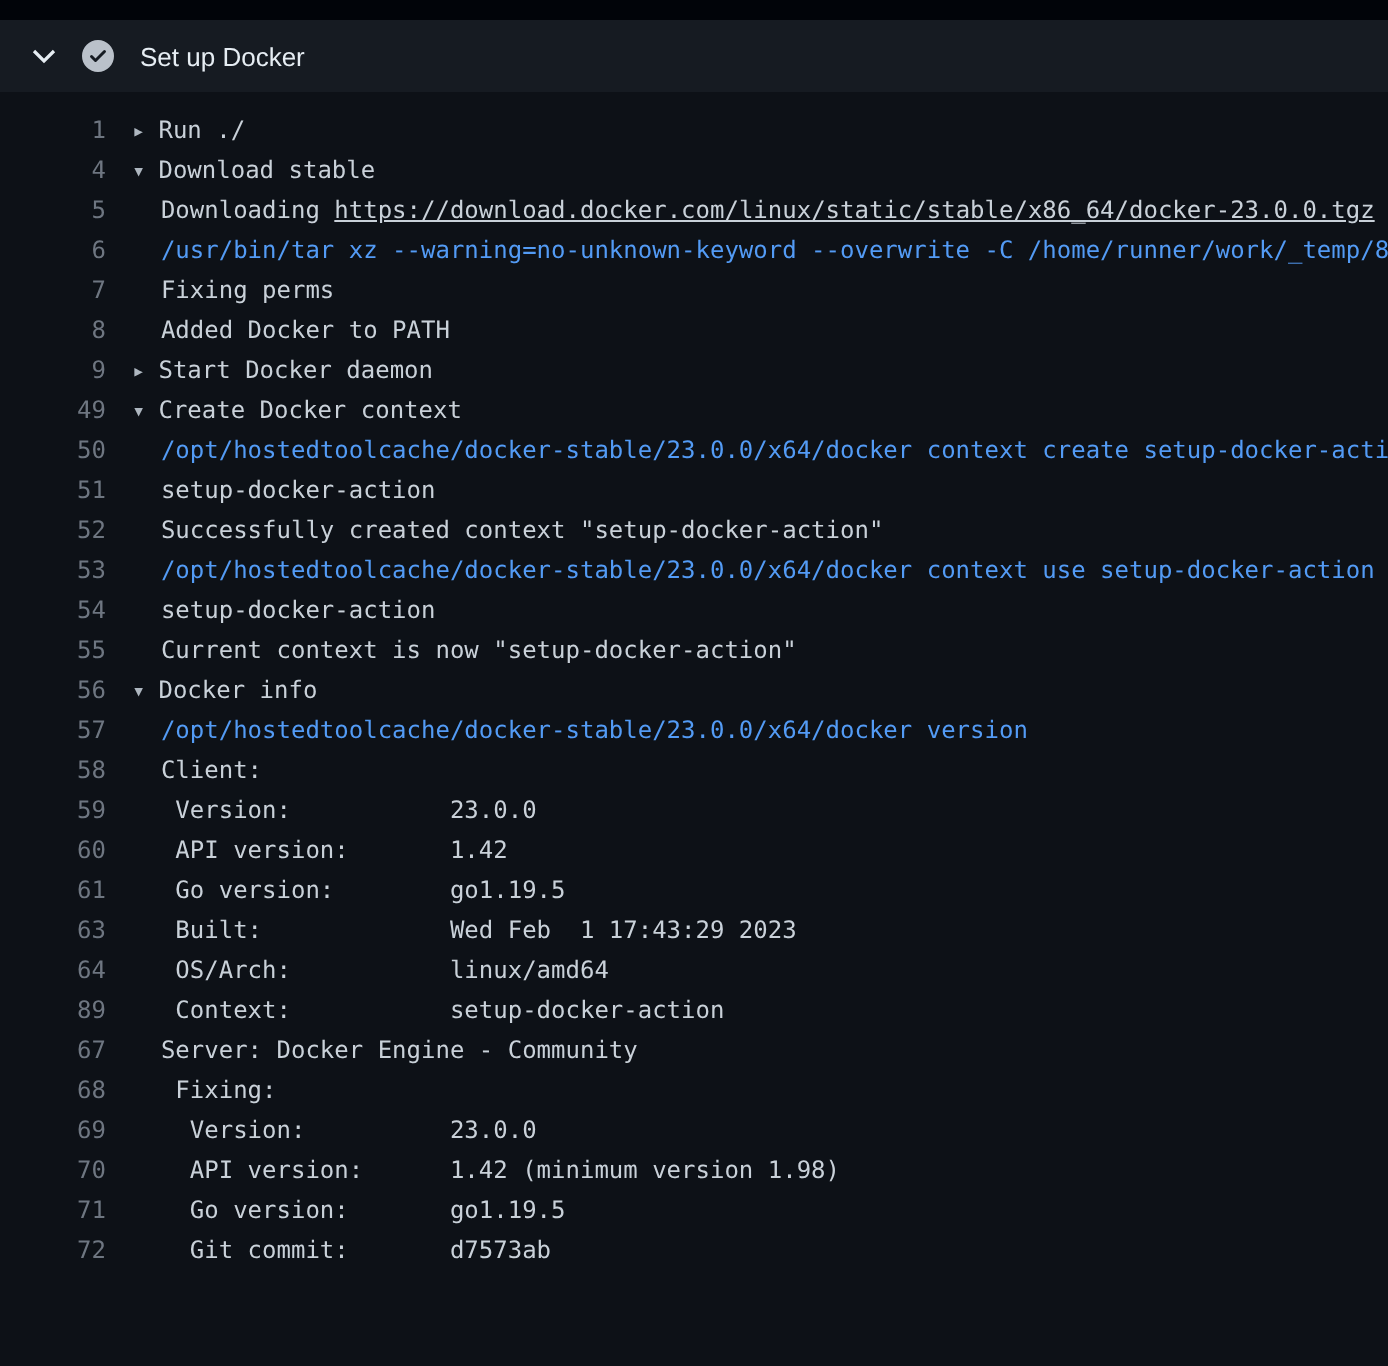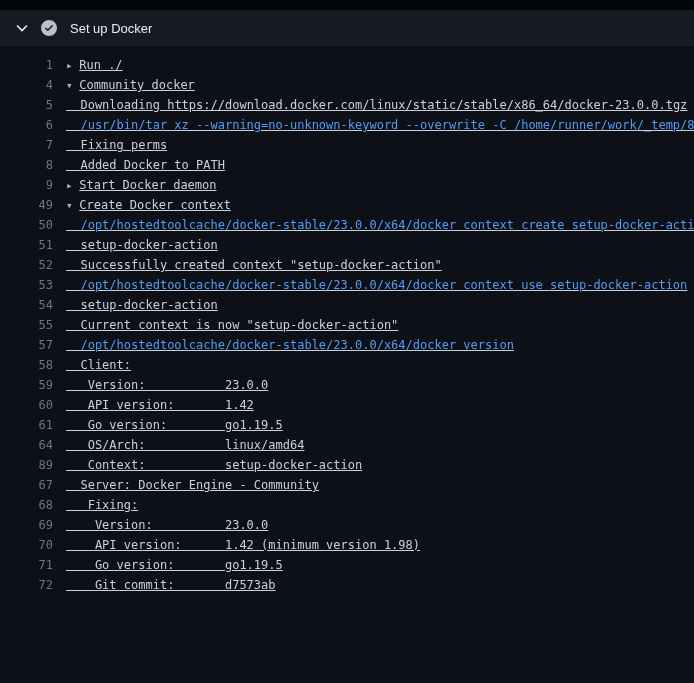--- a/index.html
+++ b/index.html
@@ -36,21 +36,21 @@
   }
   .log{padding:9px 0 0 0;}
   .line{
     display:flex;height:20px;line-height:20px;
     font-size:12px;white-space:pre;
   }
   .num{
     flex:none;width:53px;text-align:right;
     color:var(--line-num);cursor:pointer;
   }
-  .content{margin-left:13px;color:var(--text);flex:1 1 auto;overflow:hidden;text-decoration:underline;}
+  .content{margin-left:13px;color:var(--text);flex:1 1 auto;overflow:hidden;}
   .arrow{
     display:inline-block;width:2ch;color:var(--arrow);
     cursor:pointer;font-size:11px;
   }
   .grp{color:var(--text);cursor:pointer;}
   .txt{color:var(--text);}
   .cmd{color:var(--command-blue);}
   .lnk{color:var(--text);text-decoration:underline;cursor:pointer;}
 </style>
 </head>
@@ -68,38 +68,40 @@
     <span class="status">
       <svg width="16" height="16" viewBox="0 0 16 16">
         <path fill-rule="evenodd" clip-rule="evenodd" d="M8 16A8 8 0 1 1 8 0a8 8 0 0 1 0 16Zm3.78-9.72a.751.751 0 0 0-.018-1.042.751.751 0 0 0-1.042-.018L6.75 9.19 5.28 7.72a.751.751 0 0 0-1.042.018.751.751 0 0 0-.018 1.042l2 2a.75.75 0 0 0 1.06 0Z"></path>
       </svg>
     </span>
     <span class="step-title">Set up Docker</span>
   </header>
 
   <div class="log" id="log">
       <div class="line"><span class="num">1</span><span class="content"><span class="arrow">▸</span><span class="grp">Run ./</span></span></div>
-      <div class="line"><span class="num">4</span><span class="content"><span class="arrow">▾</span><span class="grp">Community docker</span></span></div>
+      <div class="line"><span class="num">4</span><span class="content"><span class="arrow">▾</span><span class="grp">Download stable</span></span></div>
       <div class="line"><span class="num">5</span><span class="content"><span class="txt">  Downloading </span><span class="lnk">https://download.docker.com/linux/static/stable/x86_64/docker-23.0.0.tgz</span></span></div>
       <div class="line"><span class="num">6</span><span class="content"><span class="cmd">  /usr/bin/tar xz --warning=no-unknown-keyword --overwrite -C /home/runner/work/_temp/8c9</span></span></div>
       <div class="line"><span class="num">7</span><span class="content"><span class="txt">  Fixing perms</span></span></div>
       <div class="line"><span class="num">8</span><span class="content"><span class="txt">  Added Docker to PATH</span></span></div>
       <div class="line"><span class="num">9</span><span class="content"><span class="arrow">▸</span><span class="grp">Start Docker daemon</span></span></div>
       <div class="line"><span class="num">49</span><span class="content"><span class="arrow">▾</span><span class="grp">Create Docker context</span></span></div>
       <div class="line"><span class="num">50</span><span class="content"><span class="cmd">  /opt/hostedtoolcache/docker-stable/23.0.0/x64/docker context create setup-docker-action</span></span></div>
       <div class="line"><span class="num">51</span><span class="content"><span class="txt">  setup-docker-action</span></span></div>
       <div class="line"><span class="num">52</span><span class="content"><span class="txt">  Successfully created context "setup-docker-action"</span></span></div>
       <div class="line"><span class="num">53</span><span class="content"><span class="cmd">  /opt/hostedtoolcache/docker-stable/23.0.0/x64/docker context use setup-docker-action</span></span></div>
       <div class="line"><span class="num">54</span><span class="content"><span class="txt">  setup-docker-action</span></span></div>
       <div class="line"><span class="num">55</span><span class="content"><span class="txt">  Current context is now "setup-docker-action"</span></span></div>
+      <div class="line"><span class="num">56</span><span class="content"><span class="arrow">▾</span><span class="grp">Docker info</span></span></div>
       <div class="line"><span class="num">57</span><span class="content"><span class="cmd">  /opt/hostedtoolcache/docker-stable/23.0.0/x64/docker version</span></span></div>
       <div class="line"><span class="num">58</span><span class="content"><span class="txt">  Client:</span></span></div>
       <div class="line"><span class="num">59</span><span class="content"><span class="txt">   Version:           23.0.0</span></span></div>
       <div class="line"><span class="num">60</span><span class="content"><span class="txt">   API version:       1.42</span></span></div>
       <div class="line"><span class="num">61</span><span class="content"><span class="txt">   Go version:        go1.19.5</span></span></div>
+      <div class="line"><span class="num">63</span><span class="content"><span class="txt">   Built:             Wed Feb  1 17:43:29 2023</span></span></div>
       <div class="line"><span class="num">64</span><span class="content"><span class="txt">   OS/Arch:           linux/amd64</span></span></div>
       <div class="line"><span class="num">89</span><span class="content"><span class="txt">   Context:           setup-docker-action</span></span></div>
       <div class="line"><span class="num">67</span><span class="content"><span class="txt">  Server: Docker Engine - Community</span></span></div>
       <div class="line"><span class="num">68</span><span class="content"><span class="txt">   Fixing:</span></span></div>
       <div class="line"><span class="num">69</span><span class="content"><span class="txt">    Version:          23.0.0</span></span></div>
       <div class="line"><span class="num">70</span><span class="content"><span class="txt">    API version:      1.42 (minimum version 1.98)</span></span></div>
       <div class="line"><span class="num">71</span><span class="content"><span class="txt">    Go version:       go1.19.5</span></span></div>
       <div class="line"><span class="num">72</span><span class="content"><span class="txt">    Git commit:       d7573ab</span></span></div>
     </div>
 </div>

